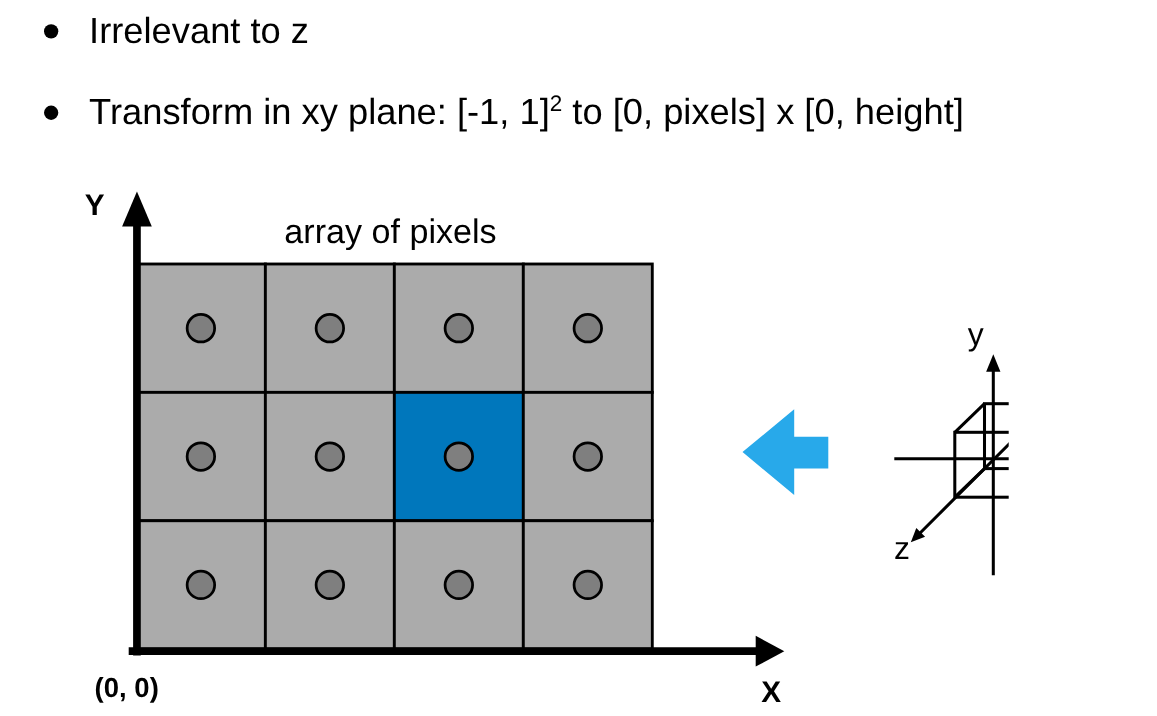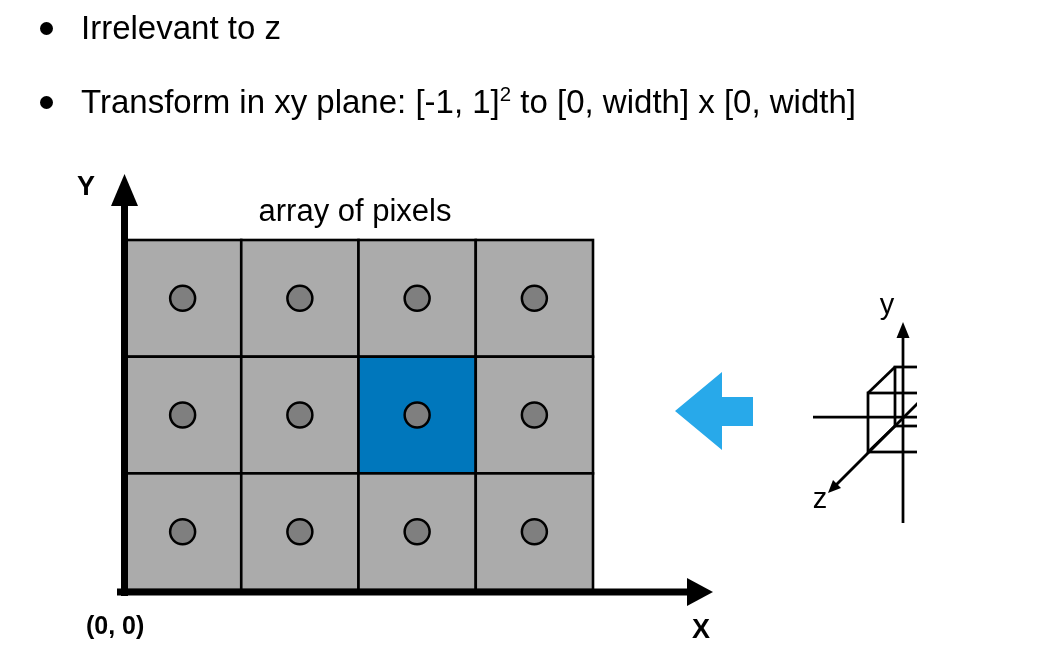--- a/index.html
+++ b/index.html
@@ -62,21 +62,21 @@
 
 <div class="slide">
 
   <div>
     <div class="bullet" id="bullet-1">
       <span class="dot"></span>
       <span class="btext"><span>Irrelevant to z</span><sup></sup><span></span></span>
     </div>
     <div class="bullet" id="bullet-2">
       <span class="dot"></span>
-      <span class="btext"><span>Transform in xy plane: [-1, 1]</span><sup>2</sup><span> to [0, width] x [0, width]</span></span>
+      <span class="btext"><span>Transform in xy plane: [-1, 1]</span><sup>2</sup><span> to [0, pixels] x [0, height]</span></span>
     </div>
   </div>
 
   <svg class="diagram" width="1052" height="651" viewBox="0 0 1052 651">
 
     <g>
         <rect x="124" y="240" width="117.25" height="116.7" fill="#ABABAB" stroke="#000000" stroke-width="2.6"></rect>
         <rect x="241.25" y="240" width="117.25" height="116.7" fill="#ABABAB" stroke="#000000" stroke-width="2.6"></rect>
         <rect x="358.5" y="240" width="117.25" height="116.7" fill="#ABABAB" stroke="#000000" stroke-width="2.6"></rect>
         <rect x="475.75" y="240" width="117.25" height="116.7" fill="#ABABAB" stroke="#000000" stroke-width="2.6"></rect>

